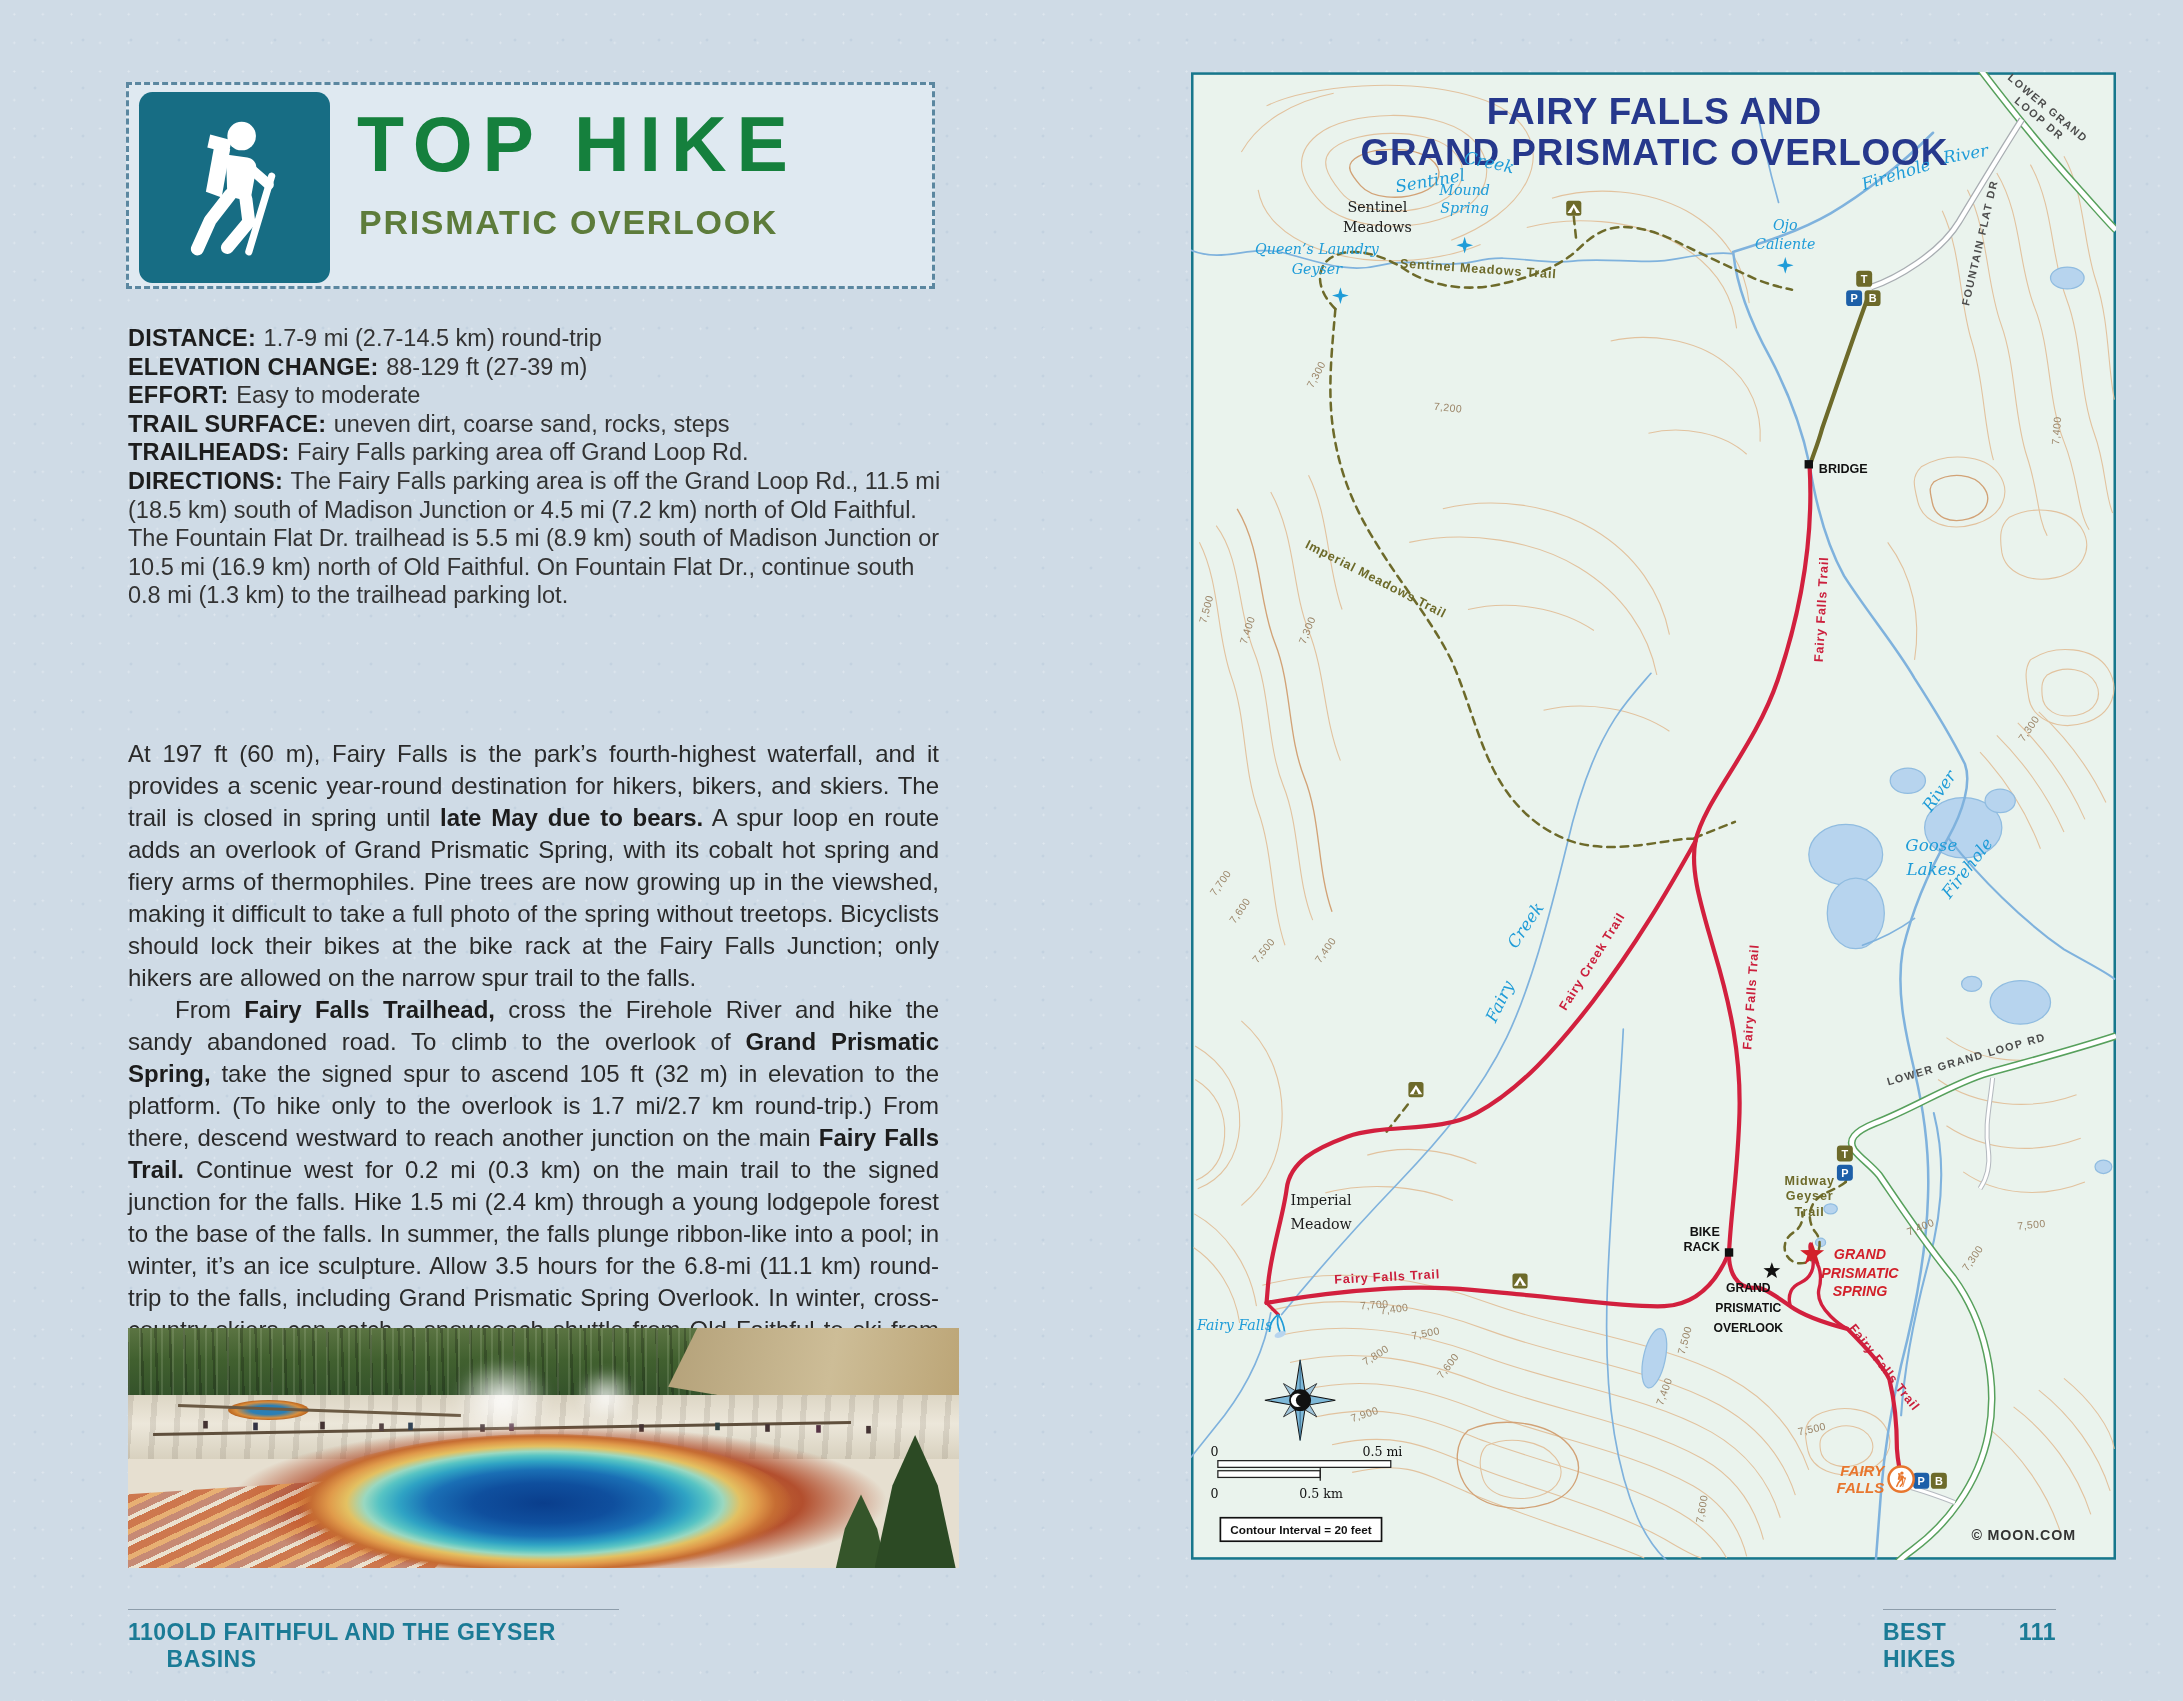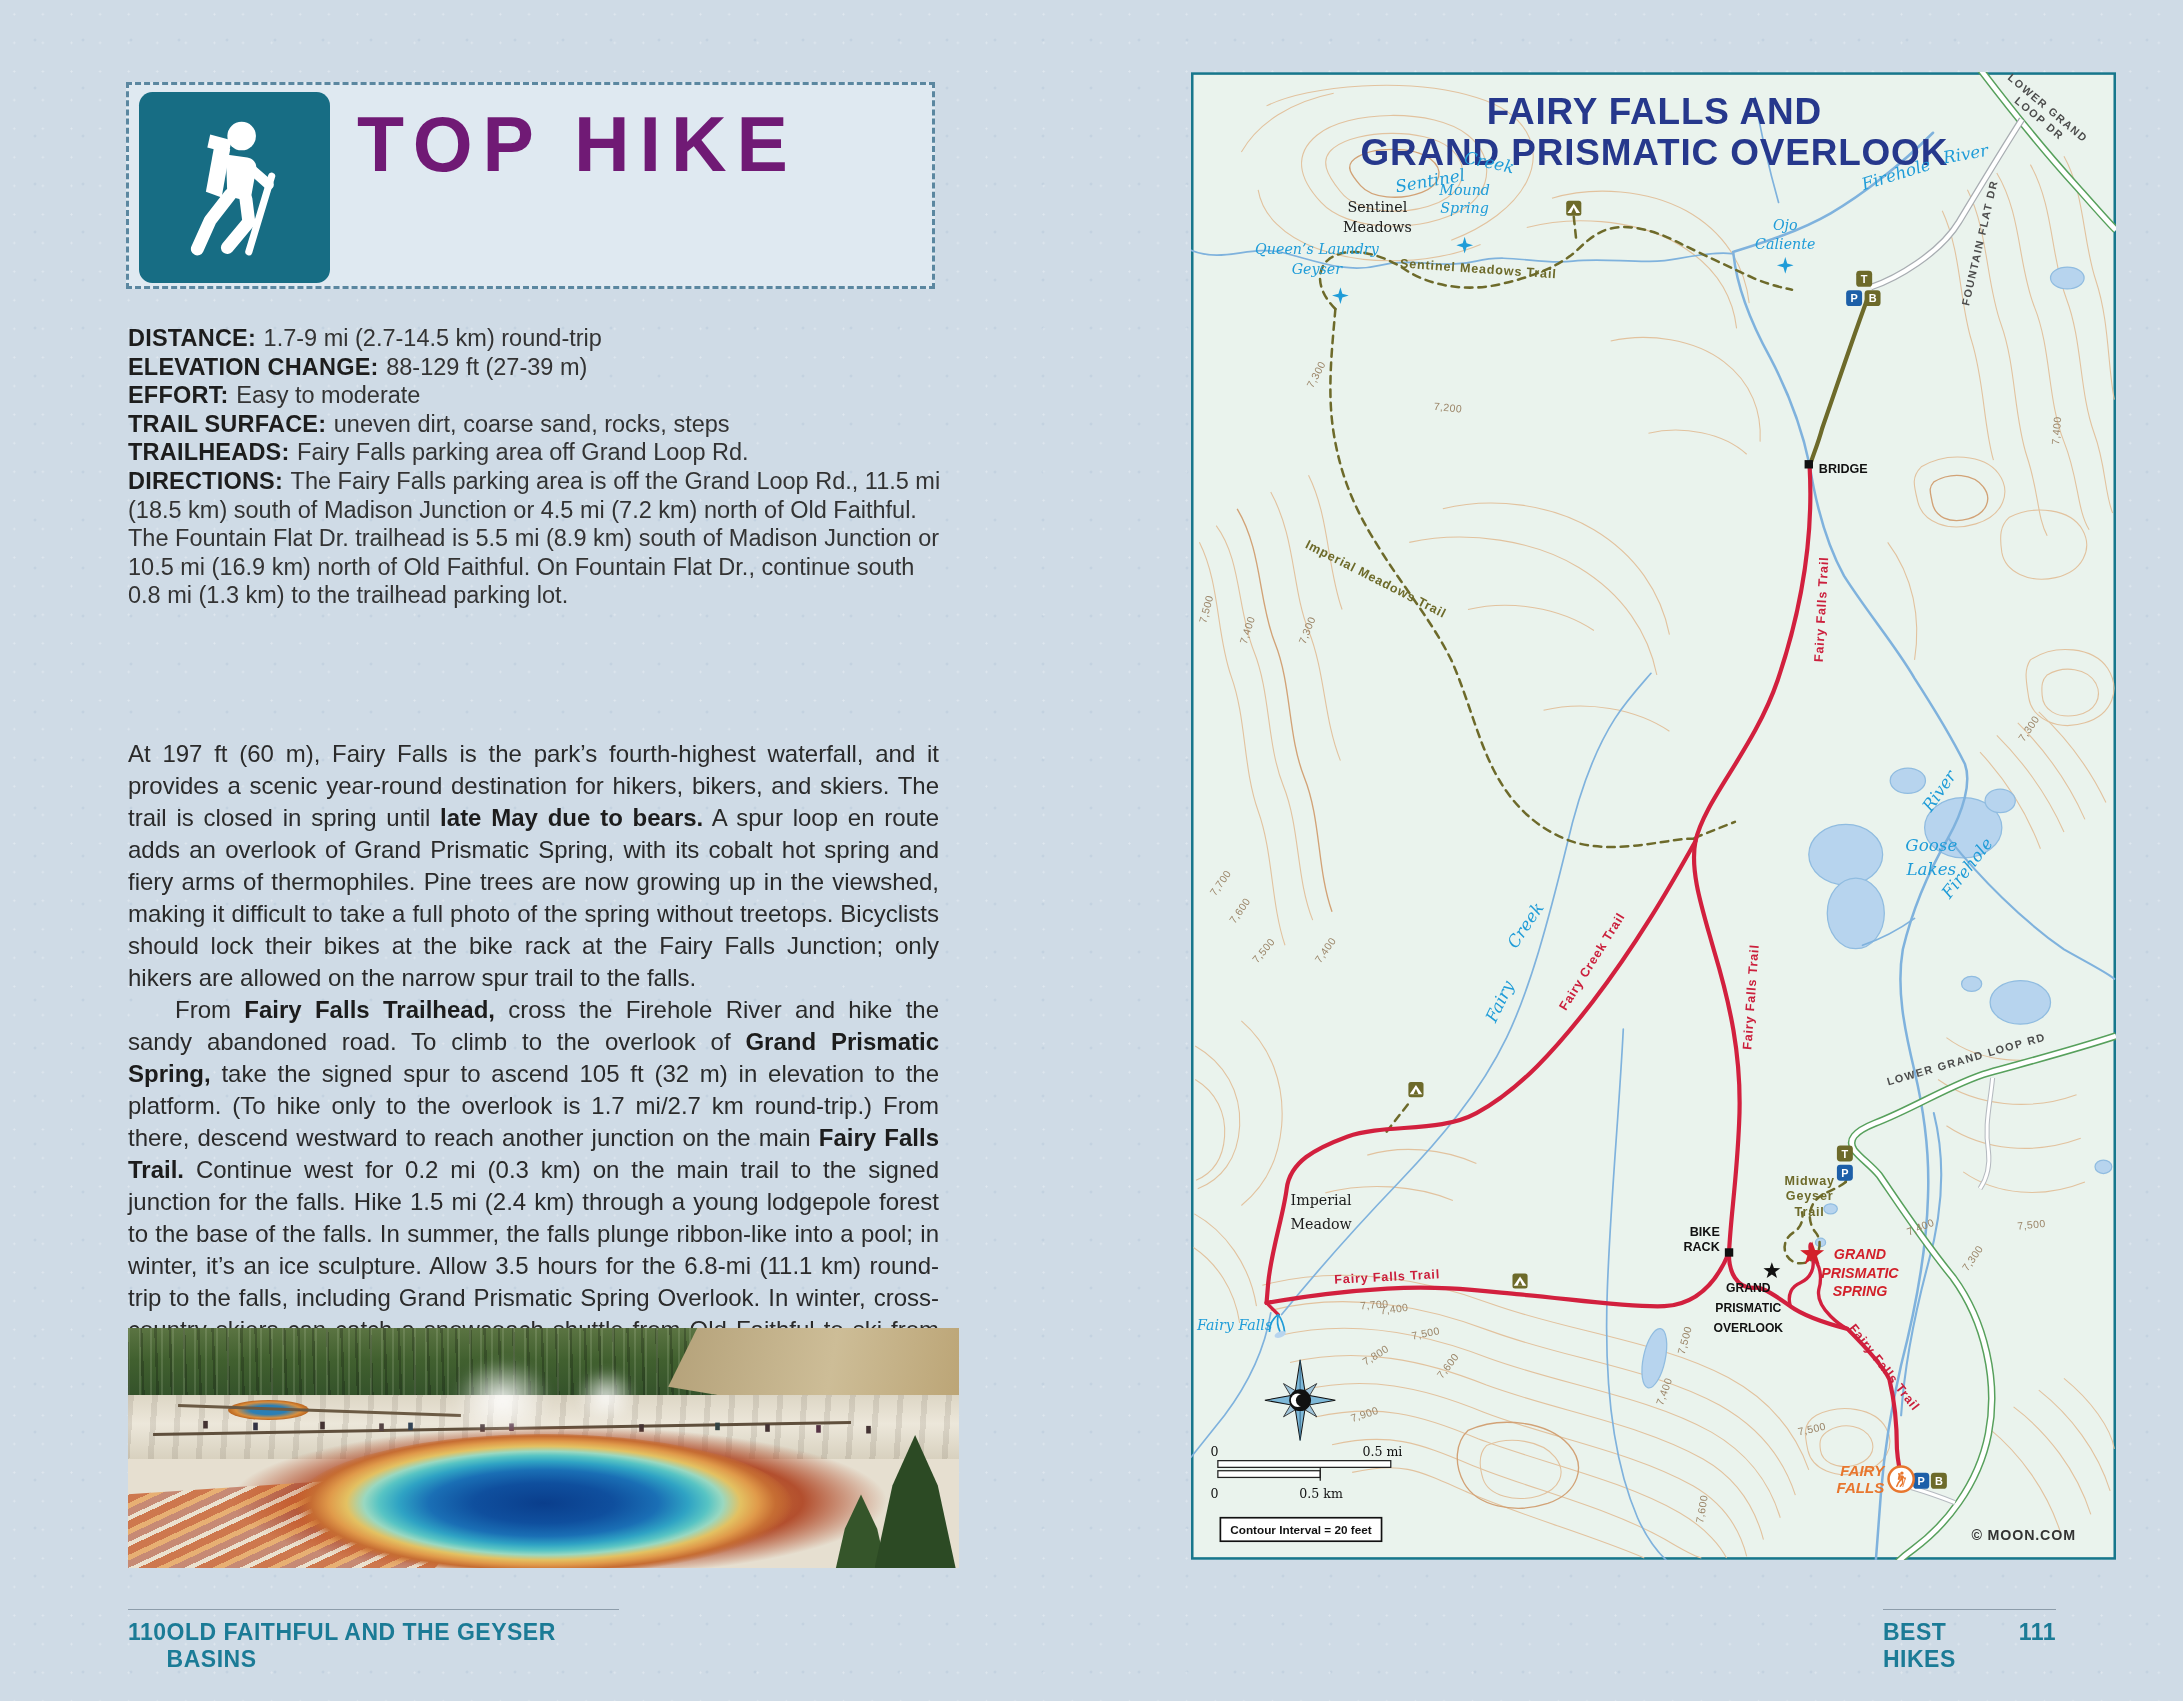--- a/index.html
+++ b/index.html
@@ -19,21 +19,21 @@
     position:absolute;left:126px;top:82px;width:809px;height:207px;
     border:3.4px dashed #5b87a0;background:#dfe9f1;box-sizing:border-box;
   }
   .badge-tile{
     position:absolute;left:10px;top:6.7px;width:191px;height:191px;
     background:#176d84;border-radius:13.4px;display:flex;align-items:center;justify-content:center;
   }
   .badge-hiker{width:143px;height:143px;color:#ffffff;}
   .badge-title{
     position:absolute;left:228px;top:15px;font-size:77px;font-weight:bold;
-    letter-spacing:10px;color:#701a75;
+    letter-spacing:10px;color:#15803d;
   }
   .badge-sub{
     position:absolute;left:230px;top:119px;font-size:34px;font-weight:bold;
     letter-spacing:1.7px;color:#5d7c3b;line-height:1.08;
   }
   .stats{position:absolute;left:128px;top:324px;width:813px;font-size:23.5px;line-height:28.6px;color:#333;}
   .stat b{color:#1d1d1d;margin-right:7.6px;letter-spacing:0.2px;}
   .bodytext{position:absolute;left:128px;top:702px;width:811px;font-size:24px;line-height:32px;color:#2a2a2a;text-align:justify;margin-top:36px;}
   .bodytext p{margin:0;}
   .bodytext p.indent{text-indent:47px;}
@@ -126,20 +126,21 @@
 </svg>
 
 <div class="badge-box">
   <div class="badge-tile">
     <svg class="badge-hiker" viewBox="0 0 170 170" width="143" height="143">
         <use href="#hiker"></use>
       </svg>
   </div>
   <div class="badge-title">TOP HIKE</div>
   <div class="badge-sub">
+    <div>PRISMATIC OVERLOOK</div>
   </div>
 </div>
 
 <div class="stats">
   <div class="stat"><b>DISTANCE:</b><span>1.7-9 mi (2.7-14.5 km) round-trip</span></div>
   <div class="stat"><b>ELEVATION CHANGE:</b><span>88-129 ft (27-39 m)</span></div>
   <div class="stat"><b>EFFORT:</b><span>Easy to moderate</span></div>
   <div class="stat"><b>TRAIL SURFACE:</b><span>uneven dirt, coarse sand, rocks, steps</span></div>
   <div class="stat"><b>TRAILHEADS:</b><span>Fairy Falls parking area off Grand Loop Rd.</span></div>
   <div class="stat"><b>DIRECTIONS:</b><span>The Fairy Falls parking area is off the Grand Loop Rd., 11.5 mi (18.5 km) south of Madison Junction or 4.5 mi (7.2 km) north of Old Faithful. The Fountain Flat Dr. trailhead is 5.5 mi (8.9 km) south of Madison Junction or 10.5 mi (16.9 km) north of Old Faithful. On Fountain Flat Dr., continue south 0.8 mi (1.3 km) to the trailhead parking lot.</span></div>

